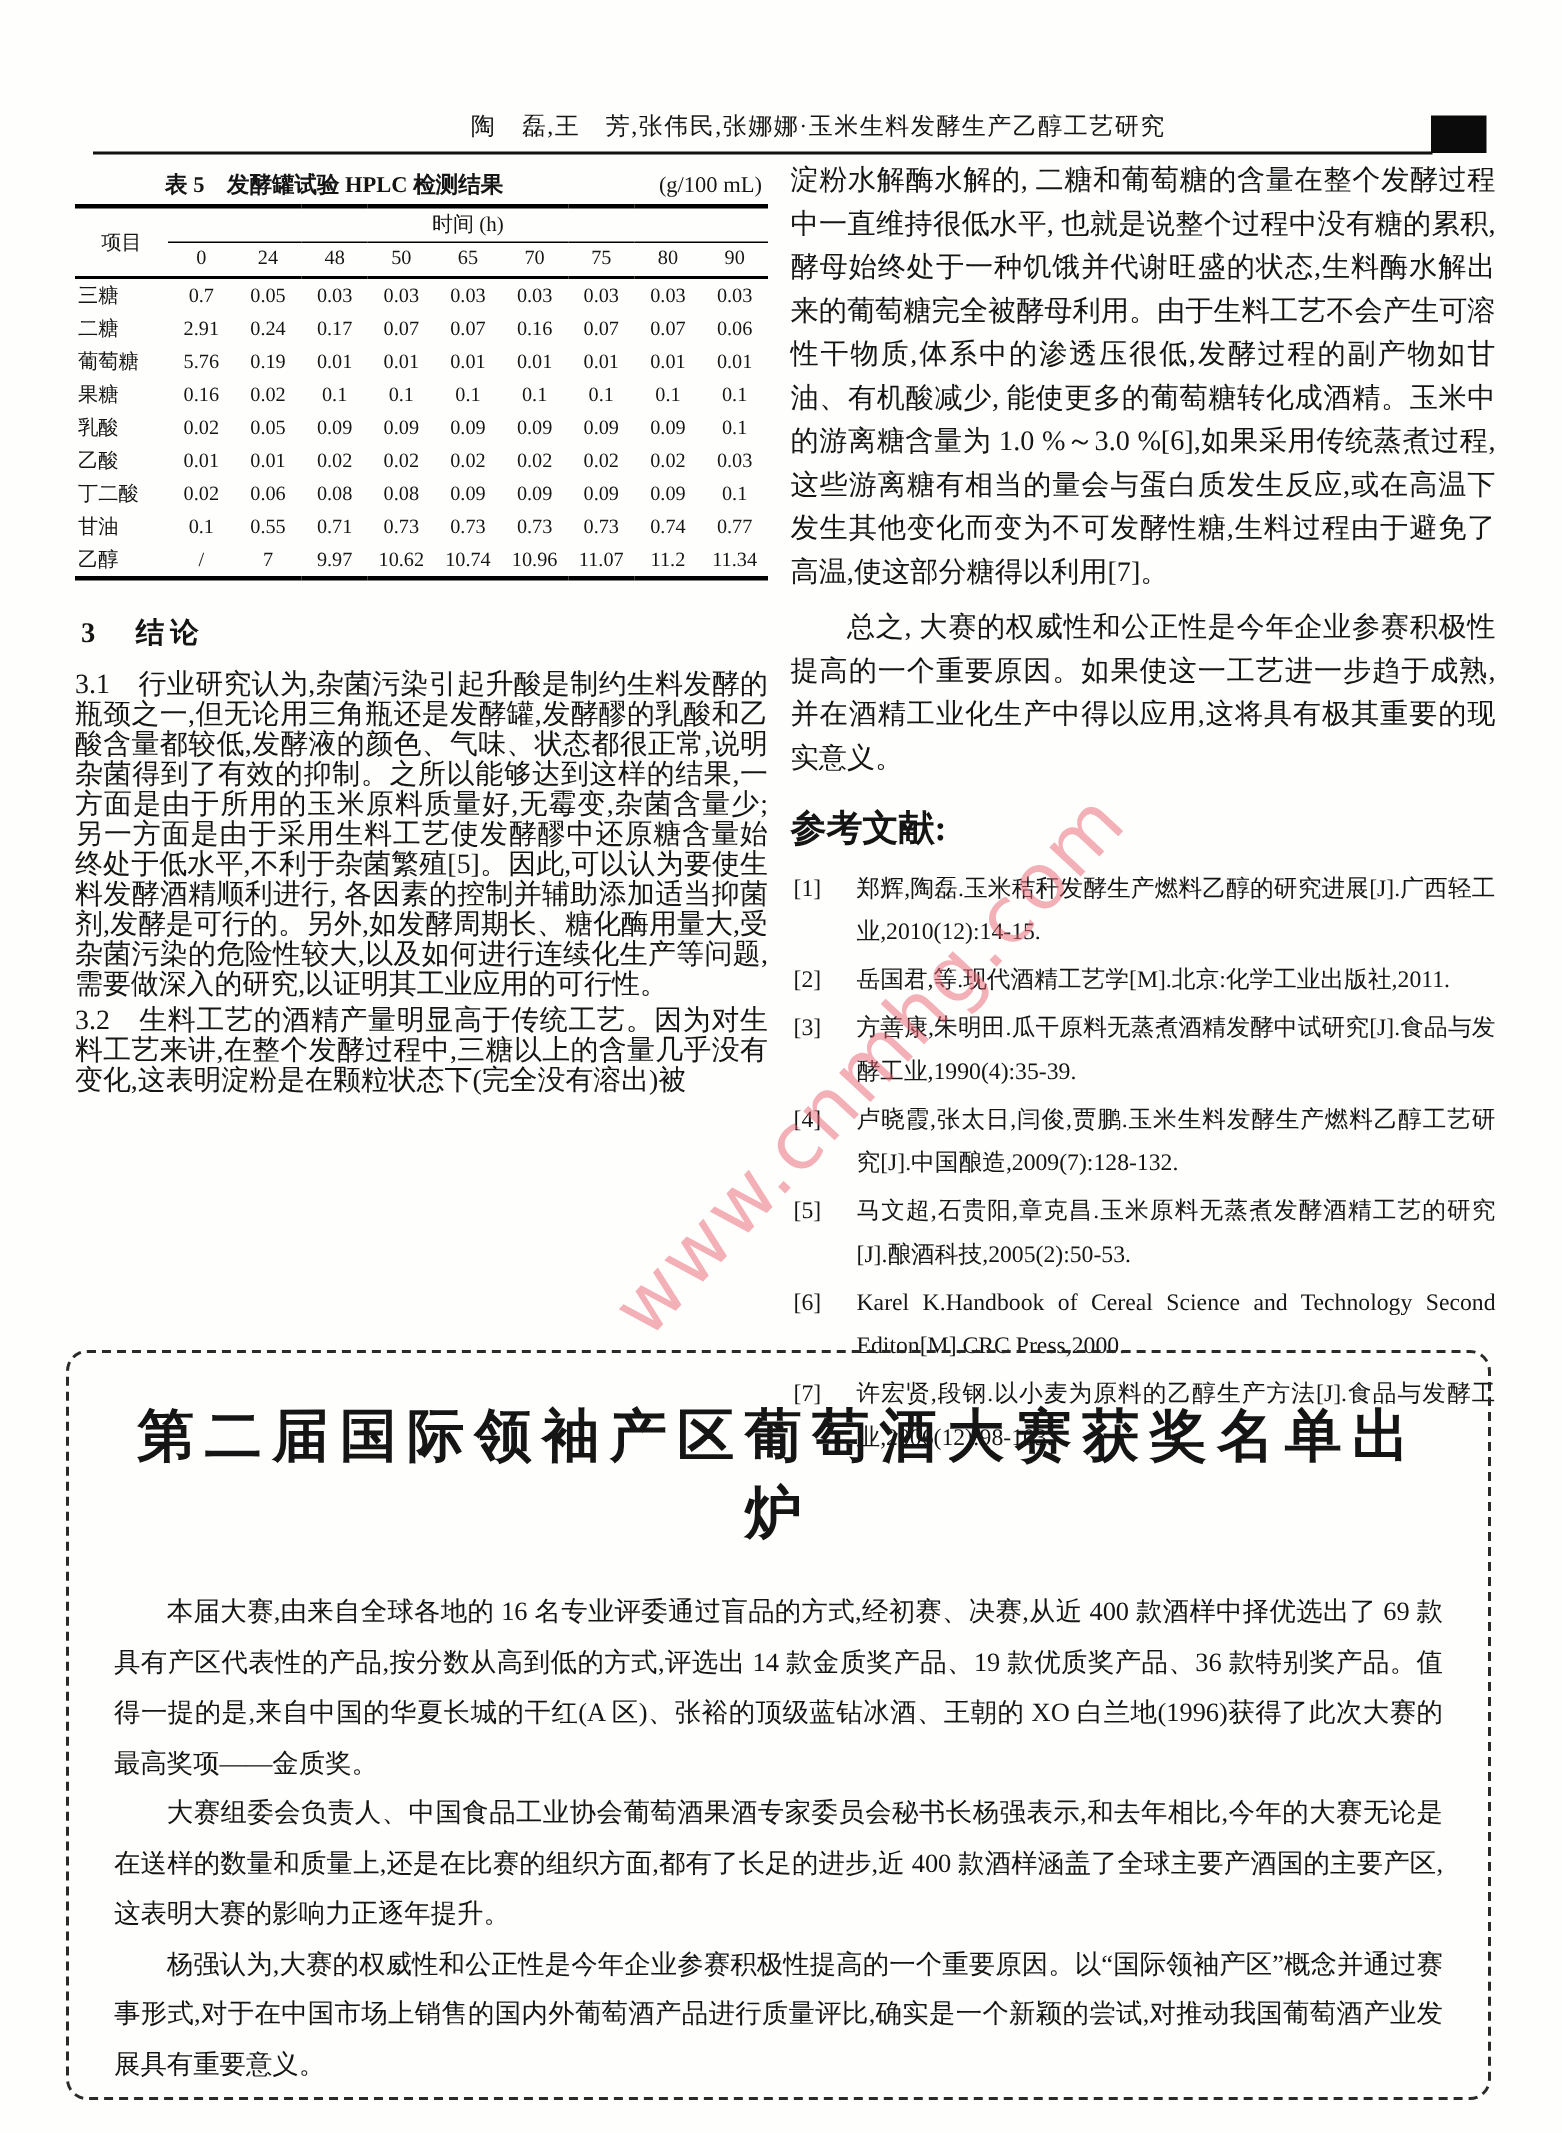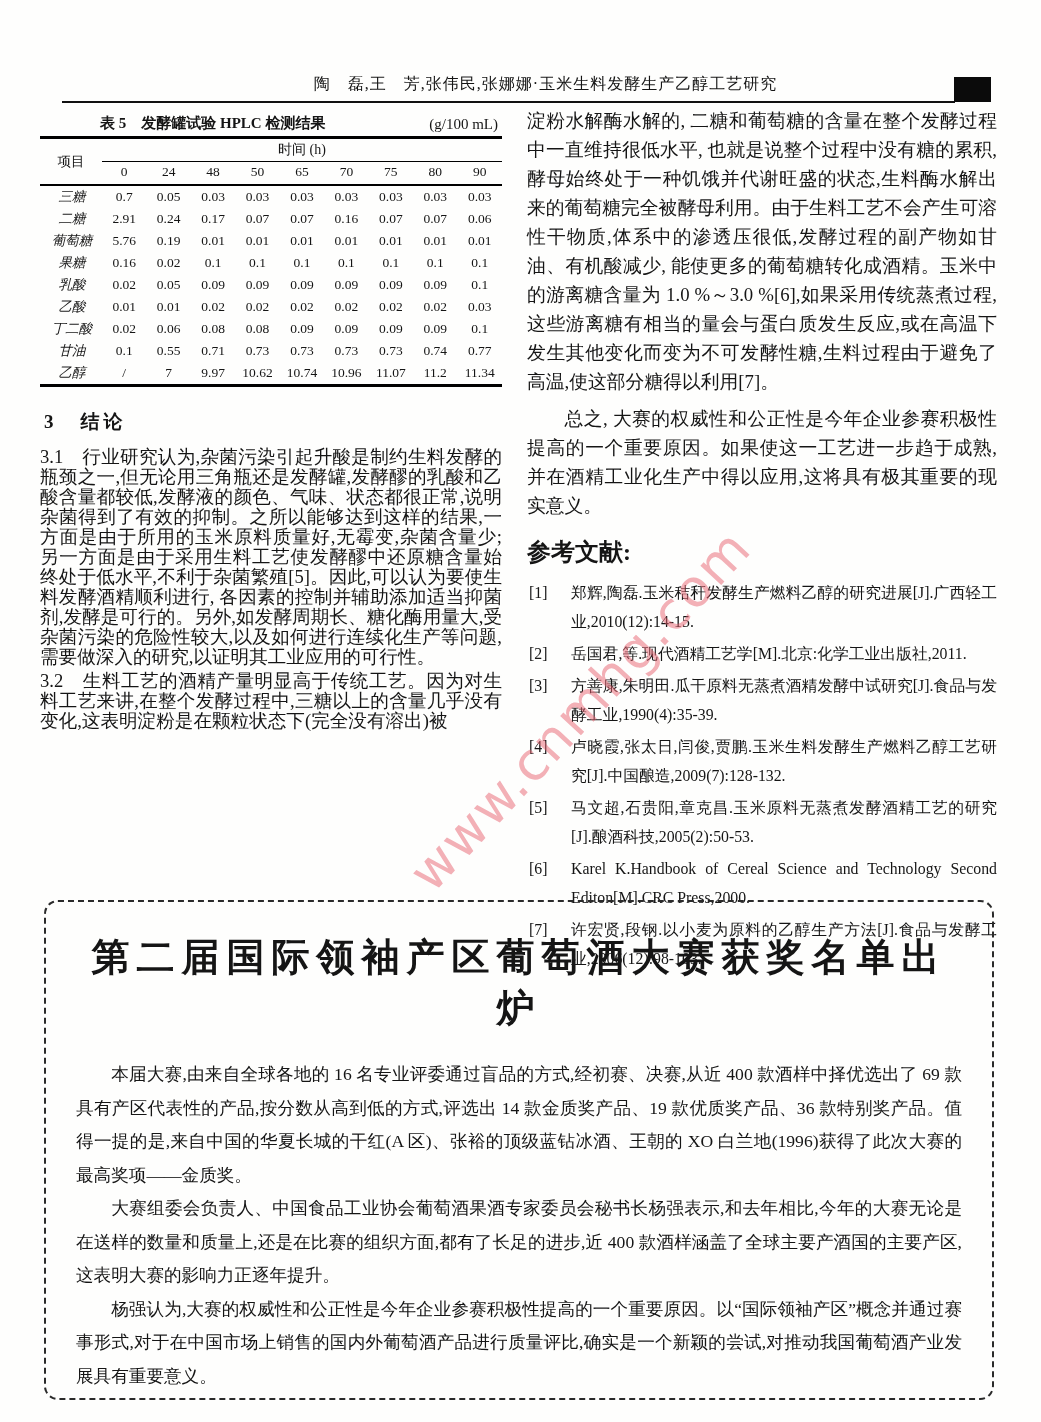--- a/index.html
+++ b/index.html
@@ -7,35 +7,35 @@
         font-family:"Liberation Serif","DejaVu Serif",serif;color:#151515;overflow:hidden;}
 
   
   .running-head{position:absolute;top:74px;left:0;width:100%;text-align:center;
                 font-size:16px;letter-spacing:1px;padding-left:25px;}
   .head-rule{position:absolute;top:101px;left:62px;width:893px;height:0;
              border-top:2px solid #111;}
   .head-square{position:absolute;top:77px;left:954px;width:37px;height:25px;background:#0b0b0b;}
 
   
-  .col-left{position:absolute;left:40px;top:114px;width:462px;}
+  .col-left{position:absolute;left:50px;top:114px;width:462px;}
   .col-right{position:absolute;left:527px;top:106px;width:470px;}
 
   
   .tbl-caption{display:flex;justify-content:space-between;align-items:flex-end;
                font-size:15px;padding:0 4px 3px 60px;}
   .cap-main{font-weight:bold;}
   .cap-unit{font-weight:normal;}
   table.hplc{width:100%;border-collapse:collapse;table-layout:fixed;
              border-top:3px solid #000;border-bottom:3px solid #000;font-size:13.5px;}
   table.hplc td{text-align:center;padding:2px 0;}
   td.item-head{width:62px;text-align:left;padding-left:4px;border-bottom:2px solid #000;}
   td.time-head{border-bottom:1.5px solid #000;font-size:14px;padding:3px 0;}
   tr.timepts td{border-bottom:2px solid #000;padding:2px 0 4px;}
-  tbody td.item-cell{text-align:center;padding-left:2px;font-style:italic;}
+  tbody td.item-cell{text-align:left;padding-left:2px;}
 
   
   .sec-heading{font-size:19px;font-weight:bold;margin:22px 0 12px 4px;letter-spacing:4px;}
   .body-para{font-size:18.6px;line-height:20px;text-align:justify;margin:0 0 4px;}
   .rc-para{font-size:18.8px;line-height:29px;text-align:justify;margin:0;}
   .rc-para.indent{text-indent:2em;margin-top:8px;}
 
   
   .refs-heading{font-size:24px;font-weight:bold;margin:16px 0 10px;}
   .ref-item{position:relative;font-size:15.8px;line-height:29px;padding-left:44px;

